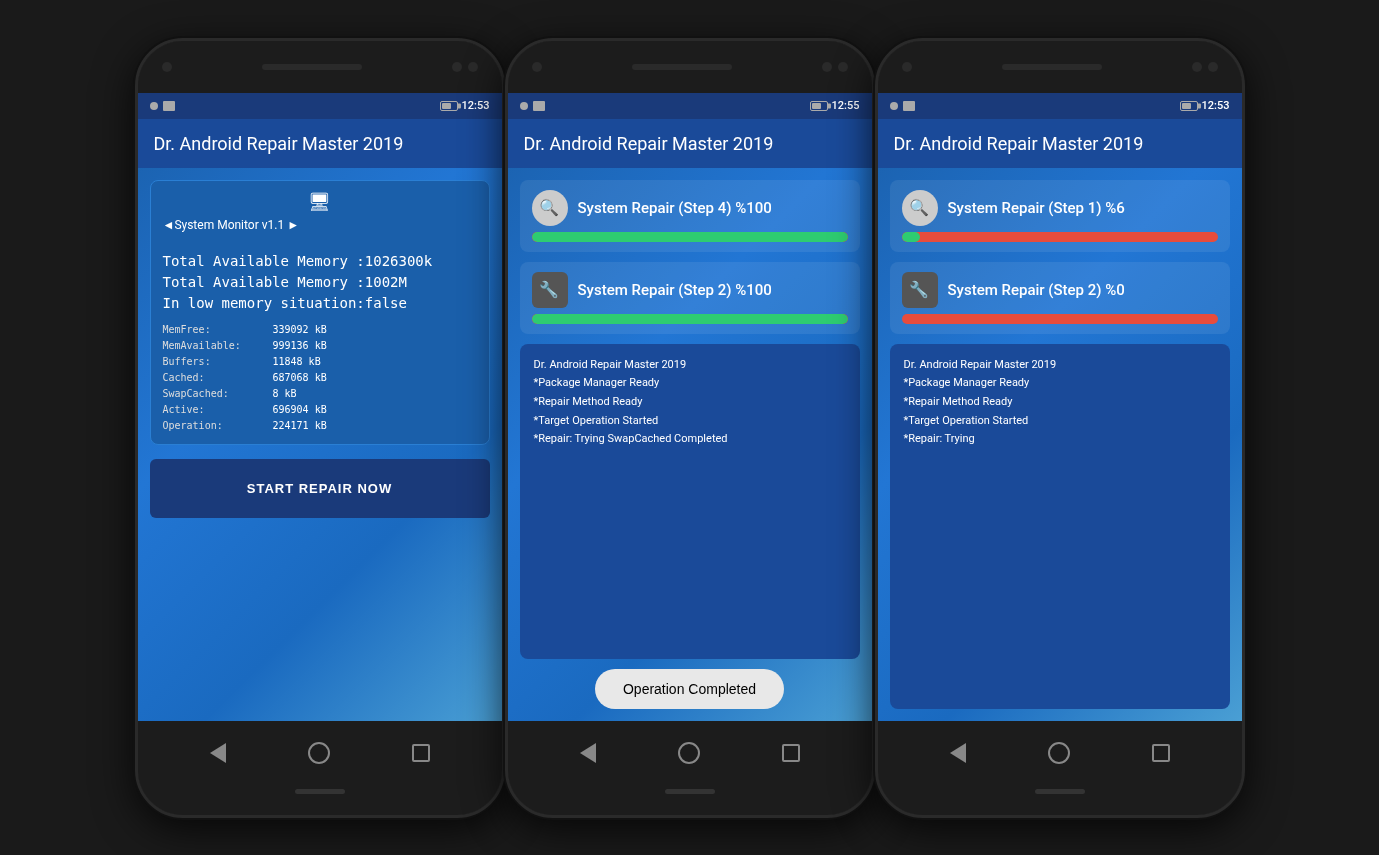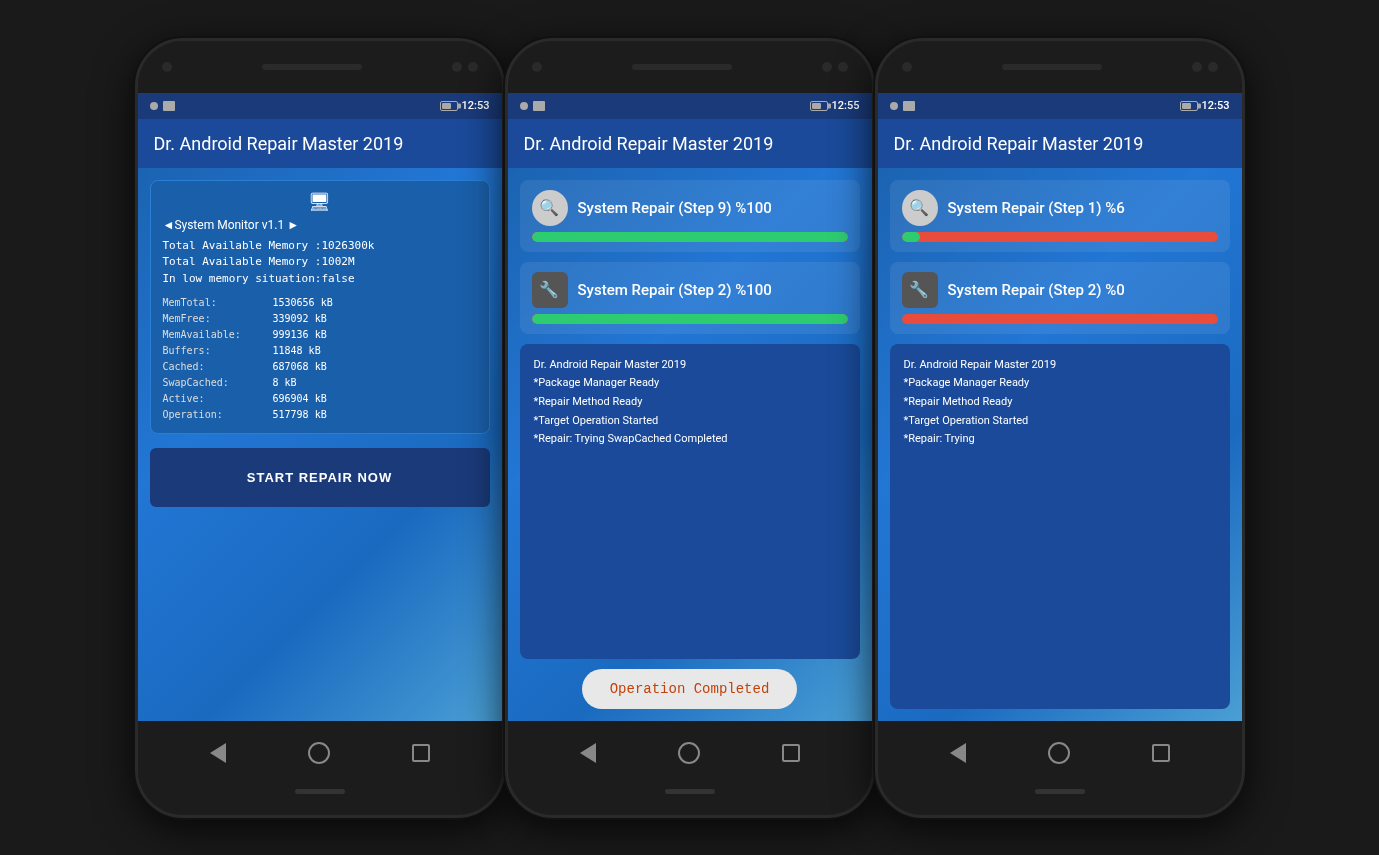--- a/index.html
+++ b/index.html
@@ -171,25 +171,25 @@
     .monitor-icon {
       color: #fff;
       font-size: 18px;
     }
     .monitor-nav {
       display: flex;
       align-items: center;
       justify-content: space-between;
       color: #fff;
       font-size: 12px;
-      margin-bottom: 6px;
+      margin-bottom: 19px;
     }
     .monitor-text {
       color: #fff;
-      font-size: 11px;
+      font-size: 14px;
       line-height: 1.5;
       font-family: monospace;
     }
     .monitor-table {
       margin-top: 8px;
     }
     .monitor-row {
       display: flex;
       color: #fff;
       font-size: 10px;
@@ -288,24 +288,23 @@
       background: #e8e8e8;
       border: none;
       border-radius: 24px;
       padding: 12px 28px;
       text-align: center;
       cursor: pointer;
       margin: 0 auto;
       display: block;
     }
     .operation-completed-text {
-      color: #c2410c;
+      color: #000000;
       font-size: 14px;
       font-weight: 500;
-      font-family: Liberation Mono, monospace;
     }
 
     
     .phone-bottom {
       background: #1c1c1c;
       height: 64px;
       display: flex;
       align-items: center;
       justify-content: space-around;
       padding: 0 30px;
@@ -393,24 +392,20 @@
             </div>
             <div class="monitor-nav">
               <span>◄System Monitor v1.1 ►</span>
             </div>
             <div class="monitor-text">
               <div>Total Available Memory :1026300k</div>
               <div>Total Available Memory :1002M</div>
               <div>In low memory situation:false</div>
             </div>
             <div class="monitor-table">
-              <div class="monitor-row">
-                <span class="monitor-label">MemTotal:</span>
-                <span class="monitor-value">1530656 kB</span>
-              </div>
               <div class="monitor-row">
                 <span class="monitor-label">MemFree:</span>
                 <span class="monitor-value">339092 kB</span>
               </div>
               <div class="monitor-row">
                 <span class="monitor-label">MemAvailable:</span>
                 <span class="monitor-value">999136 kB</span>
               </div>
               <div class="monitor-row">
                 <span class="monitor-label">Buffers:</span>
@@ -423,21 +418,21 @@
               <div class="monitor-row">
                 <span class="monitor-label">SwapCached:</span>
                 <span class="monitor-value">8 kB</span>
               </div>
               <div class="monitor-row">
                 <span class="monitor-label">Active:</span>
                 <span class="monitor-value">696904 kB</span>
               </div>
               <div class="monitor-row">
                 <span class="monitor-label">Operation:</span>
-                <span class="monitor-value">517798 kB</span>
+                <span class="monitor-value">224171 kB</span>
               </div>
             </div>
           </div>
           <button class="start-repair-btn">
             <span class="start-repair-text">START REPAIR NOW</span>
           </button>
         </div>
       </div>
       <div class="phone-bottom">
         <div class="nav-btn">
@@ -481,21 +476,21 @@
             <span class="status-time">12:55</span>
           </div>
         </div>
         <div class="app-header">
           <div class="app-title">Dr. Android Repair Master 2019</div>
         </div>
         <div class="screen-content">
           <div class="repair-section">
             <div class="repair-header-row">
               <div class="search-icon-circle">🔍</div>
-              <span class="repair-label">System Repair (Step 9) %100</span>
+              <span class="repair-label">System Repair (Step 4) %100</span>
             </div>
             <div class="progress-bar-container">
               <div class="progress-bar-fill" style="width:100%"></div>
             </div>
           </div>
           <div class="repair-section">
             <div class="repair-header-row">
               <div class="repair-icon-wrench">🔧</div>
               <span class="repair-label">System Repair (Step 2) %100</span>
             </div>

